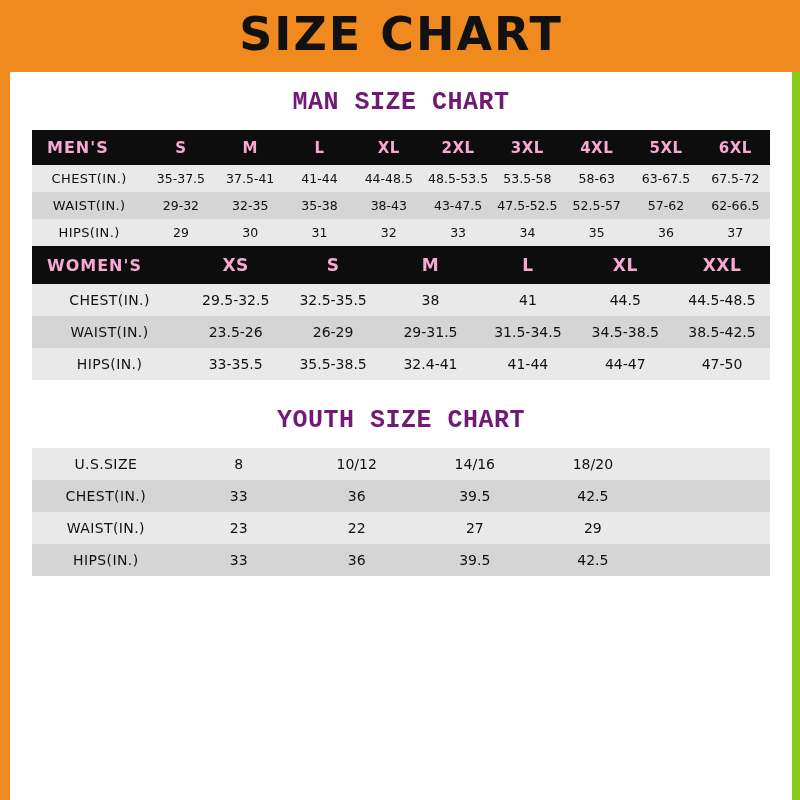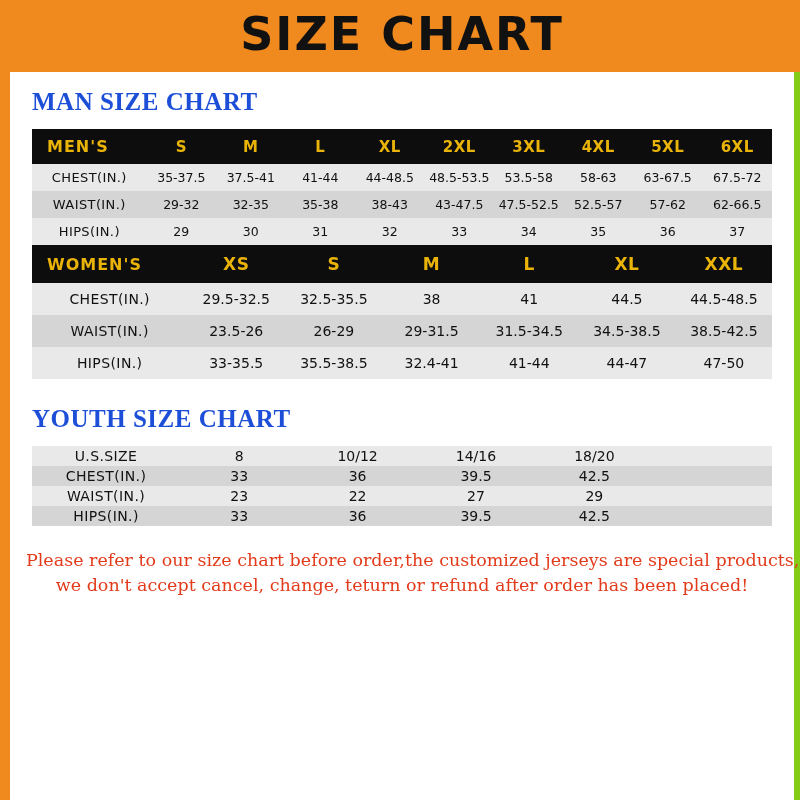--- a/index.html
+++ b/index.html
@@ -13,21 +13,21 @@
     font-family: "DejaVu Sans", sans-serif;
     overflow: hidden;
   }
   .page {
     position: relative;
     width: 800px;
     height: 800px;
     background: #ffffff;
     box-sizing: border-box;
     border-left: 10px solid #f08a1e;
-    border-right: 6px solid #84cc16;
+    border-right: 8px solid #84cc16;
   }
   .banner {
     height: 72px;
     background: #f08a1e;
     display: flex;
     align-items: center;
     justify-content: center;
     margin: 0 -10px;
   }
   .banner-title {
@@ -36,24 +36,25 @@
     font-size: 46px;
     letter-spacing: 2px;
     color: #111111;
     line-height: 1;
     padding-bottom: 4px;
   }
   .section {
     padding: 0 22px;
   }
   .section-title {
-    font-family: Liberation Serif, serif;
+    text-align: center;
+    font-family: Liberation Mono, monospace;
     font-weight: bold;
     font-size: 25px;
-    color: #1d4ed8;
+    color: #701a75;
     letter-spacing: 0.5px;
   }
   .man-title { margin: 16px 0 13px 0; }
   .women-title { margin: 25px 0 13px 0; }
   .youth-title { margin: 26px 0 13px 0; }
 
   table {
     border-collapse: collapse;
     width: 100%;
     table-layout: fixed;
@@ -61,21 +62,21 @@
   table td, table th {
     padding: 0;
     margin: 0;
   }
   .hdr-row {
     background: #0d0d0d;
     color: #ffffff;
   }
   .hdr-row td {
     height: 35px;
-    color: #eab308;
+    color: #f9a8d4;
     font-family: "DejaVu Sans", sans-serif;
     font-weight: bold;
     font-size: 15px;
     text-align: center;
     letter-spacing: 0.5px;
   }
   .hdr-row td.first {
     text-align: left;
     padding-left: 15px;
     font-size: 16px;
@@ -97,21 +98,21 @@
   .row-dark { background: #d5d5d5; }
 
   
   .women-table .hdr-row td { height: 38px; font-size: 17px; }
   .women-table .hdr-row td.first { font-size: 16px; }
   .women-table .data-row td { height: 32px; font-size: 14px; }
   .women-table .data-row td.first { font-size: 14px; }
 
   .youth-table .hdr-row td { height: 38px; font-size: 17px; }
   .youth-table .hdr-row td.first { font-size: 17px; }
-  .youth-table .data-row td { height: 20px; font-size: 14px; }
+  .youth-table .data-row td { height: 32px; font-size: 14px; }
   .youth-table .data-row td.first { font-size: 14px; }
 
   .notice {
     margin-top: 22px;
     padding: 0 16px;
     text-align: center;
     color: #e23a1a;
     font-family: "DejaVu Serif", serif;
     font-size: 17.5px;
     line-height: 1.45;
@@ -288,18 +289,14 @@
         <td>33</td>
         <td>36</td>
         <td>39.5</td>
         <td>42.5</td>
         <td></td>
       </tr>
     </tbody>
       </table>
   </div>
 
-  <div class="notice">
-    <div>Please refer to our size chart before order,the customized jerseys are special products,</div>
-    <div>we don't accept cancel, change, teturn or refund after order has been placed!</div>
-  </div>
 
 </div>
 
 </body></html>

